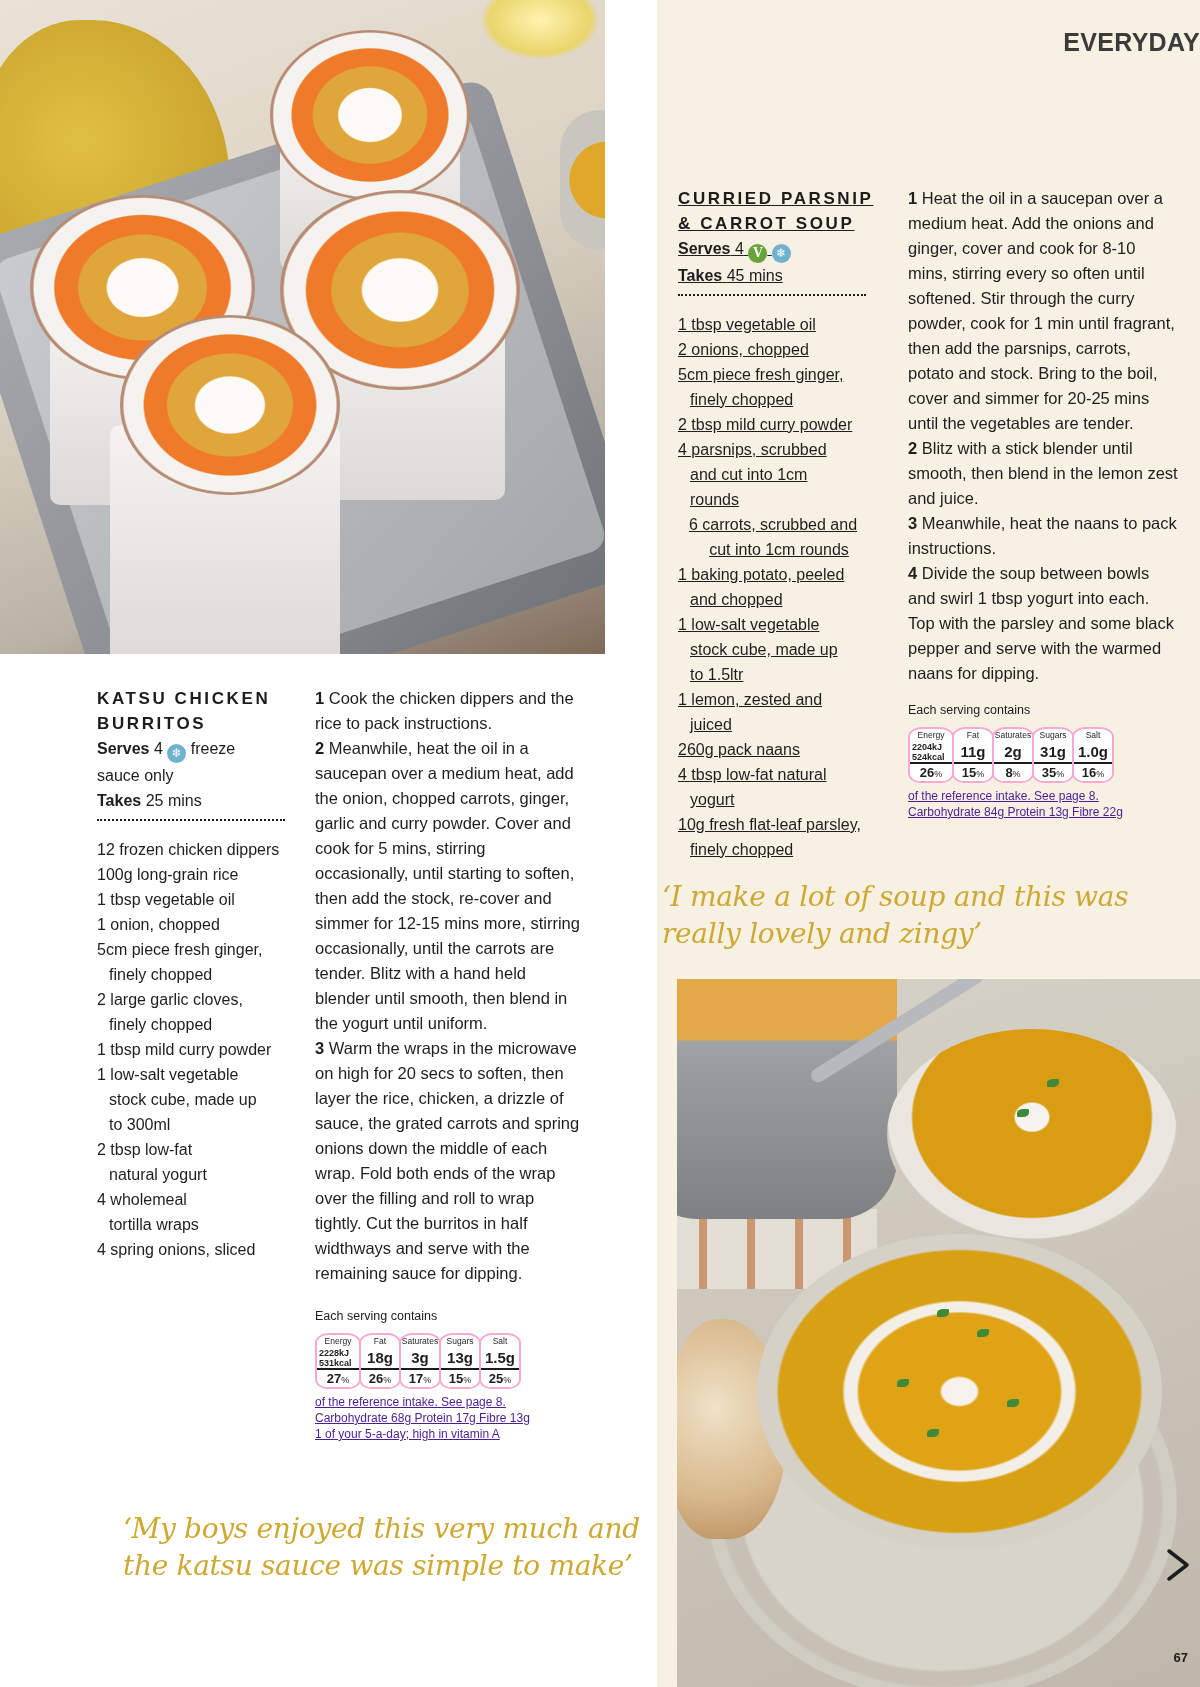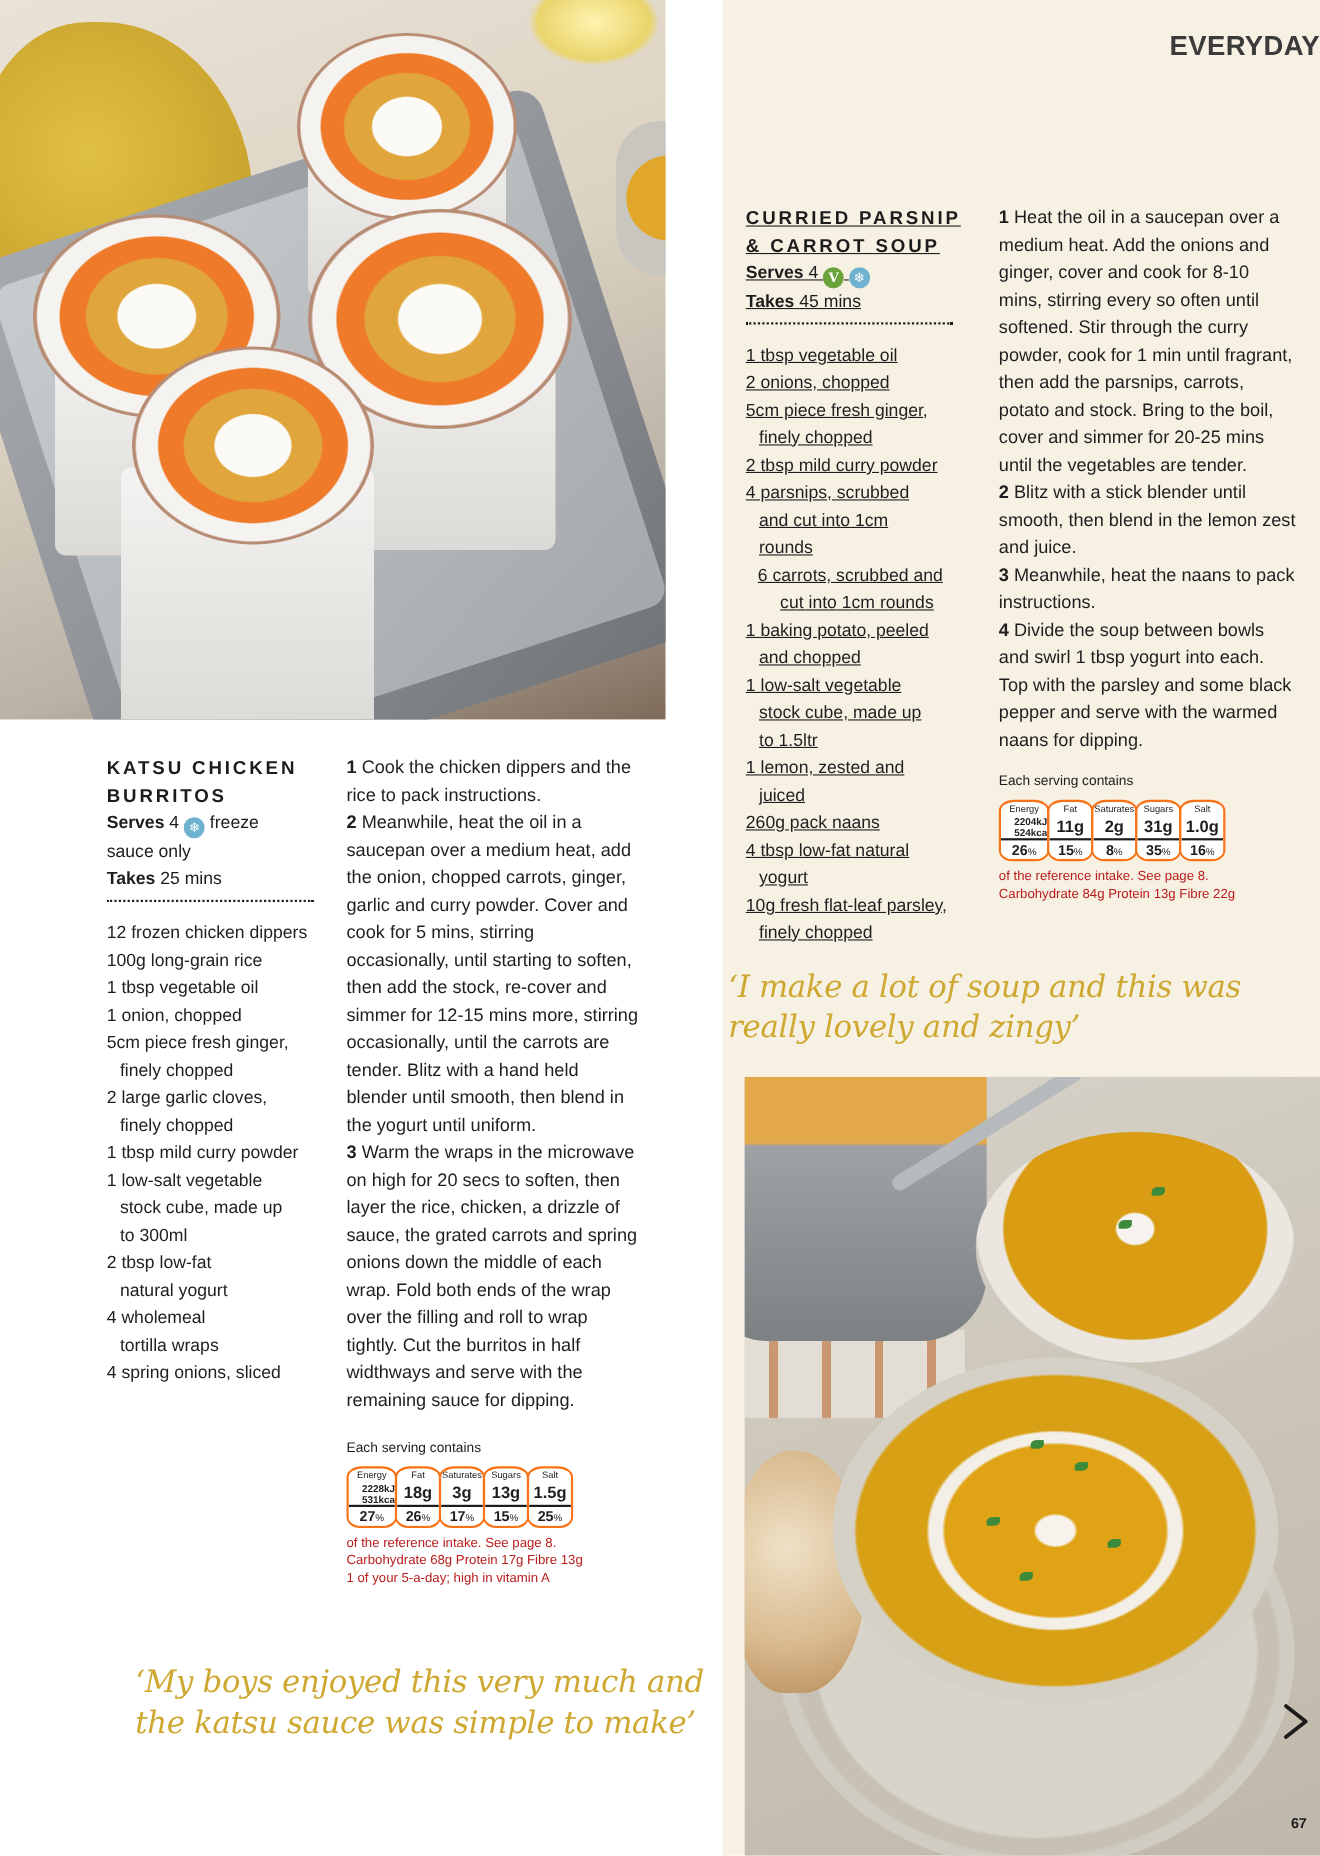--- a/index.html
+++ b/index.html
@@ -59,31 +59,31 @@
   .method b { font-weight: 700; }
 
   .icon-circle { display: inline-block; width: 19px; height: 19px; border-radius: 50%; vertical-align: -3px; text-align: center;
     font-size: 12px; line-height: 19px; font-weight: 700; color: #fff; }
   .icon-freeze { background: #6fb2cf; }
   .icon-veg { background: #6aa23c; font-family: "DejaVu Serif", serif; }
 
   
   .nutri-heading { font-size: 12.5px; margin-bottom: 4px; color: #1c1c1c; }
   .nutri { display: flex; }
-  .nutri .cell { width: 42px; margin-right: -2px; border: 2px solid #f97316; border-radius: 14px 14px 12px 12px / 10px 10px 10px 10px; overflow: hidden; background: #fff; }
+  .nutri .cell { width: 42px; margin-right: -2px; border: 2px solid #f9a8d4; border-radius: 14px 14px 12px 12px / 10px 10px 10px 10px; overflow: hidden; background: #fff; }
   .nutri .cell .lbl { font-size: 8.5px; text-align: center; height: 13px; line-height: 13px; }
   .nutri .cell .val { font-size: 15px; font-weight: 700; text-align: center; height: 20px; line-height: 20px; }
-  .nutri .cell .energy { font-size: 9px; line-height: 10px; padding-left: 12px; height: 20px; font-weight: 700; }
+  .nutri .cell .energy { font-size: 9px; line-height: 10px; padding-left: 2px; height: 20px; font-weight: 700; }
   .nutri .cell .pct { background: #fff; border-top: 2px solid #1c1c1c; font-size: 13px; font-weight: 700; text-align: center; height: 19px; line-height: 17px; }
   .nutri .cell .pct small { font-size: 9px; font-weight: 400; }
   .c-white { background: #ffffff; }
   .c-amber { background: #f3cf94; }
   .c-green { background: #a8d273; }
   .c-red { background: #ee8f7b; }
-  .nutri-note { font-size: 12px; line-height: 16px; margin-top: 5px; color: #b91c1c; }
+  .nutri-note { font-size: 12px; line-height: 16px; margin-top: 5px; color: #4c1d95; text-decoration: underline; }
 
   .quote { position: absolute; font-family: "DejaVu Serif", serif; font-style: italic; color: #cfa832; font-size: 28px; line-height: 37px; letter-spacing: -0.3px; }
 
   .page-num { position: absolute; right: 12px; top: 1650px; font-size: 13px; font-weight: 700; color: #1c1c1c; }
   .next-arrow { position: absolute; left: 1163px; top: 1545px; width: 30px; height: 40px; cursor: pointer; }
   .next-arrow svg { width: 30px; height: 40px; }
 </style>
 </head>
 <body>
 

